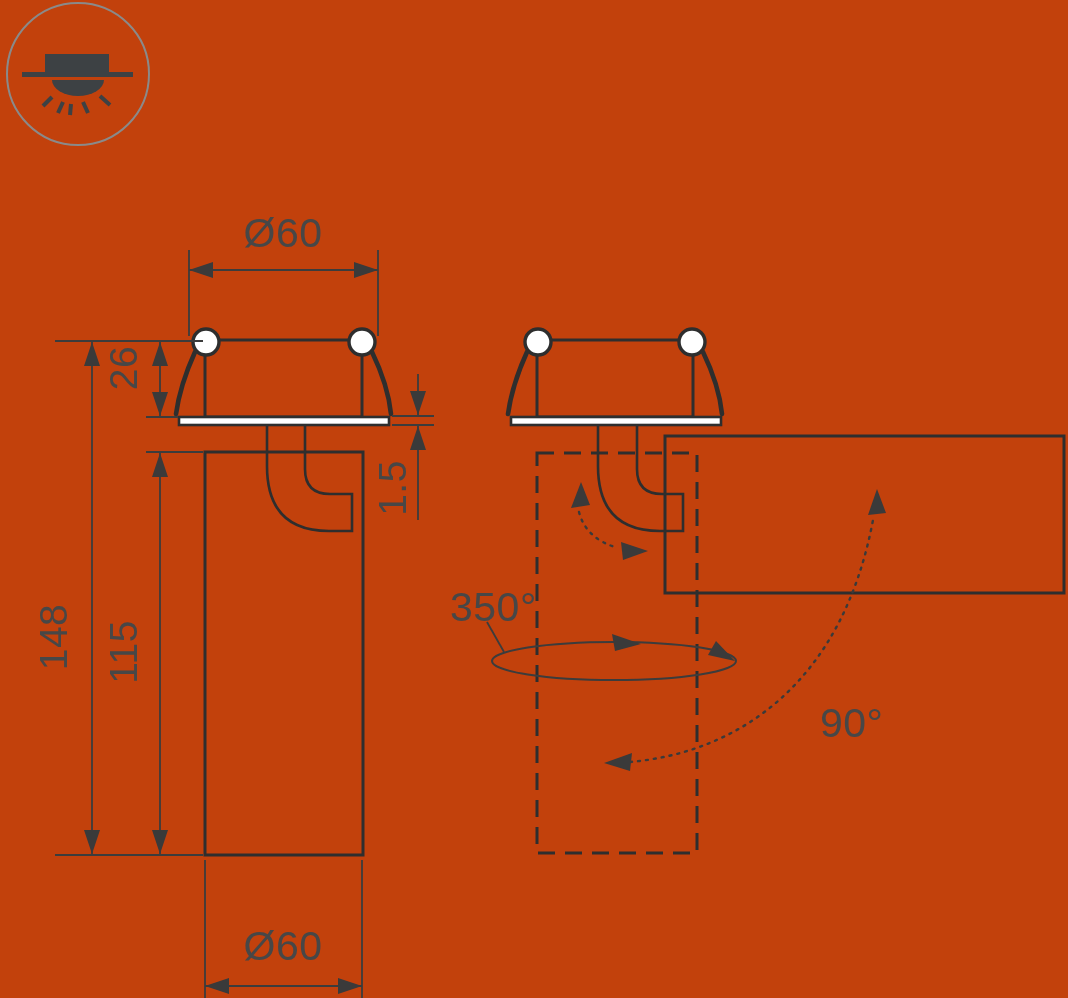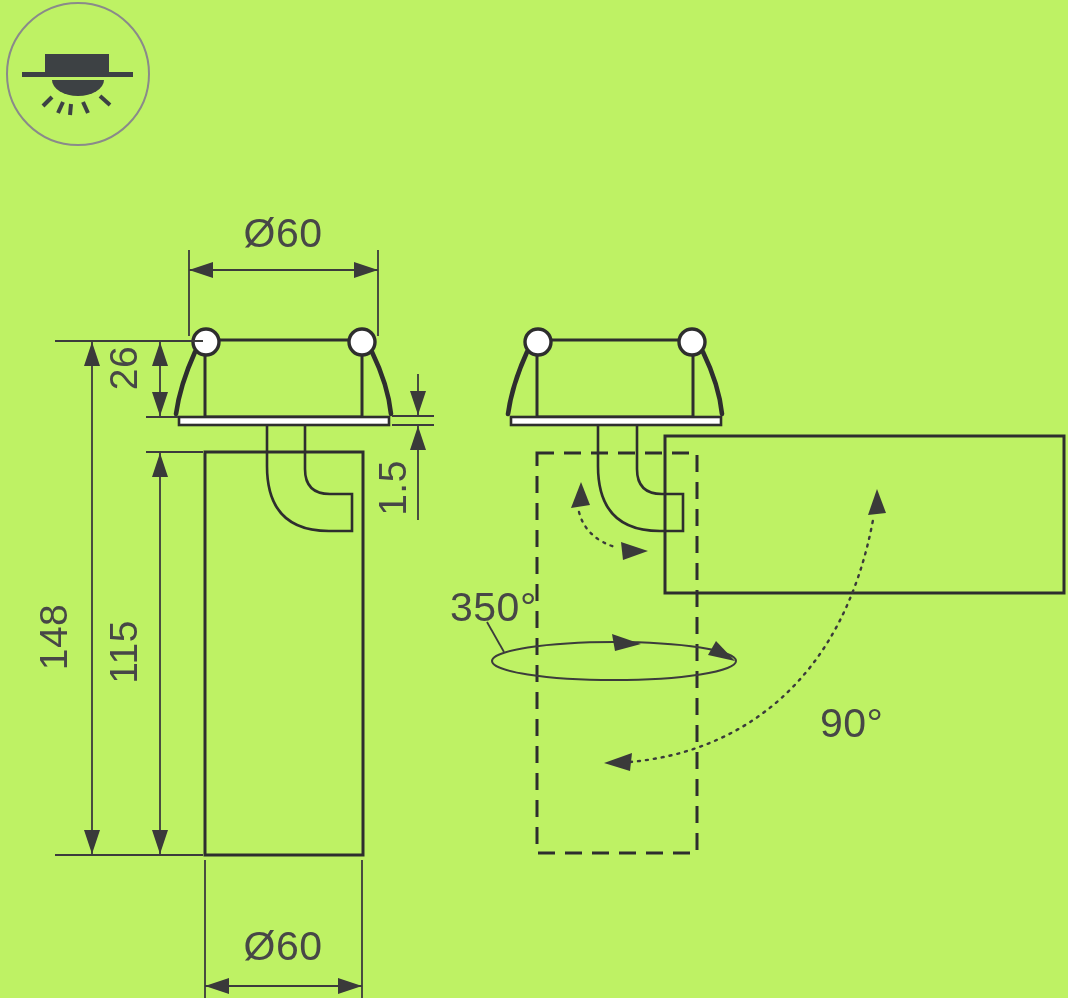--- a/index.html
+++ b/index.html
@@ -1,19 +1,19 @@
 <!DOCTYPE html>
 <html><head>
 <meta charset="utf-8">
 <style>
   html,body{margin:0;padding:0;background:#ffffff;}
   .canvas{
     position:relative;
     width:1068px;height:998px;
-    background:#bef264;
+    background:#c2410c;
     font-family:"Liberation Sans", sans-serif;
     overflow:hidden;
   }
   svg{display:block;}
   
   .obj{fill:none;stroke:#2e2e2e;stroke-width:3;}
   .obj-thin{fill:none;stroke:#2e2e2e;stroke-width:2.6;}
   .clip{fill:#ffffff;stroke:#2e2e2e;stroke-width:3.4;}
   .arm{fill:none;stroke:#2e2e2e;stroke-width:4.6;stroke-linecap:round;}
   .white-fill{fill:#ffffff;stroke:#2e2e2e;stroke-width:2.6;}

